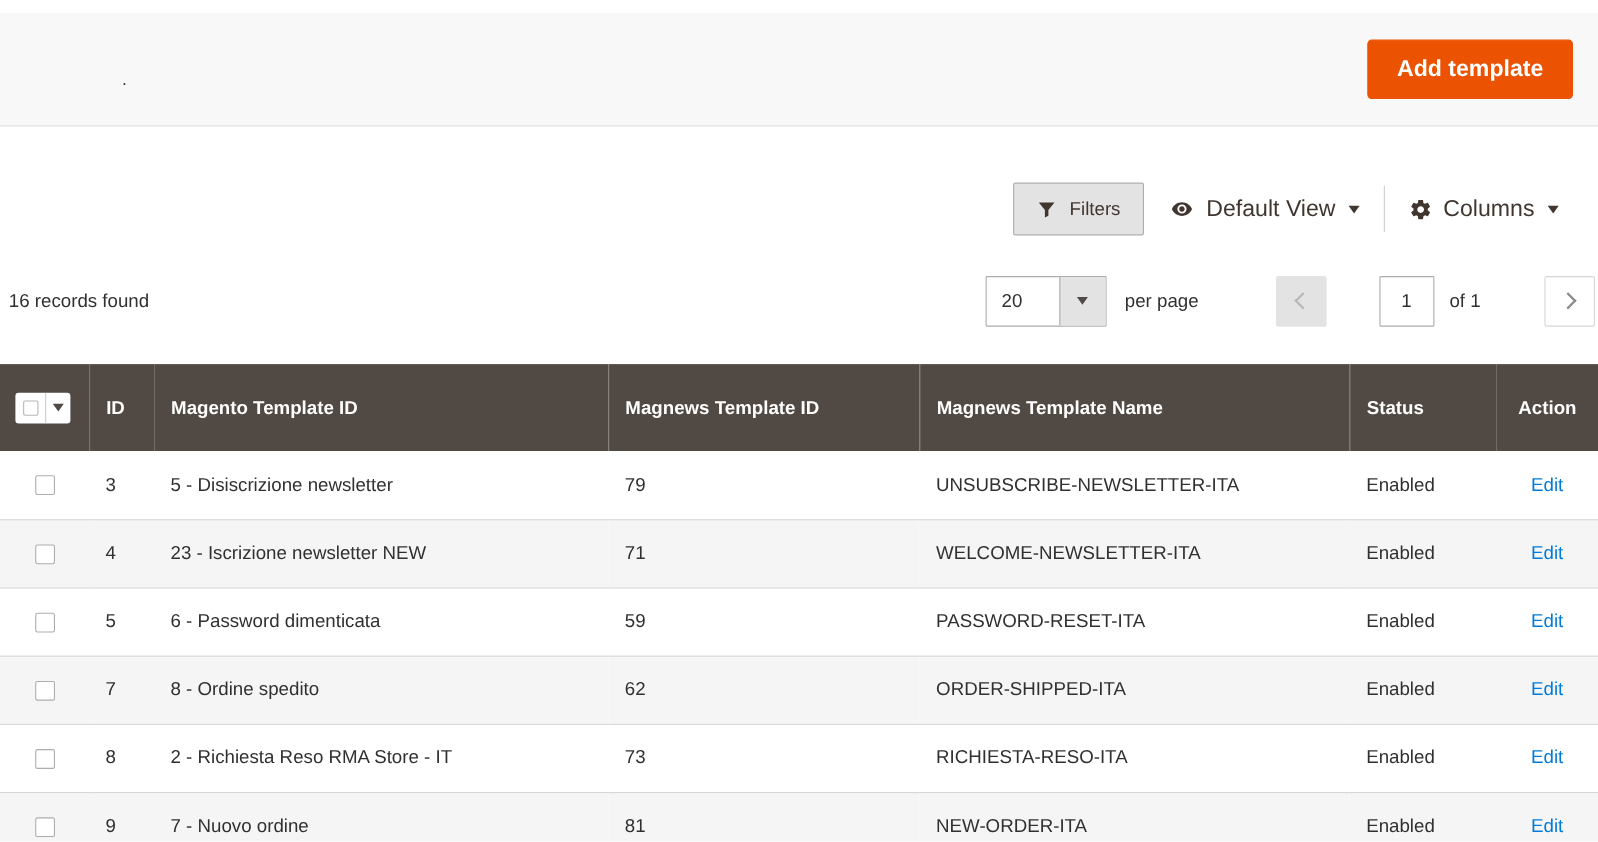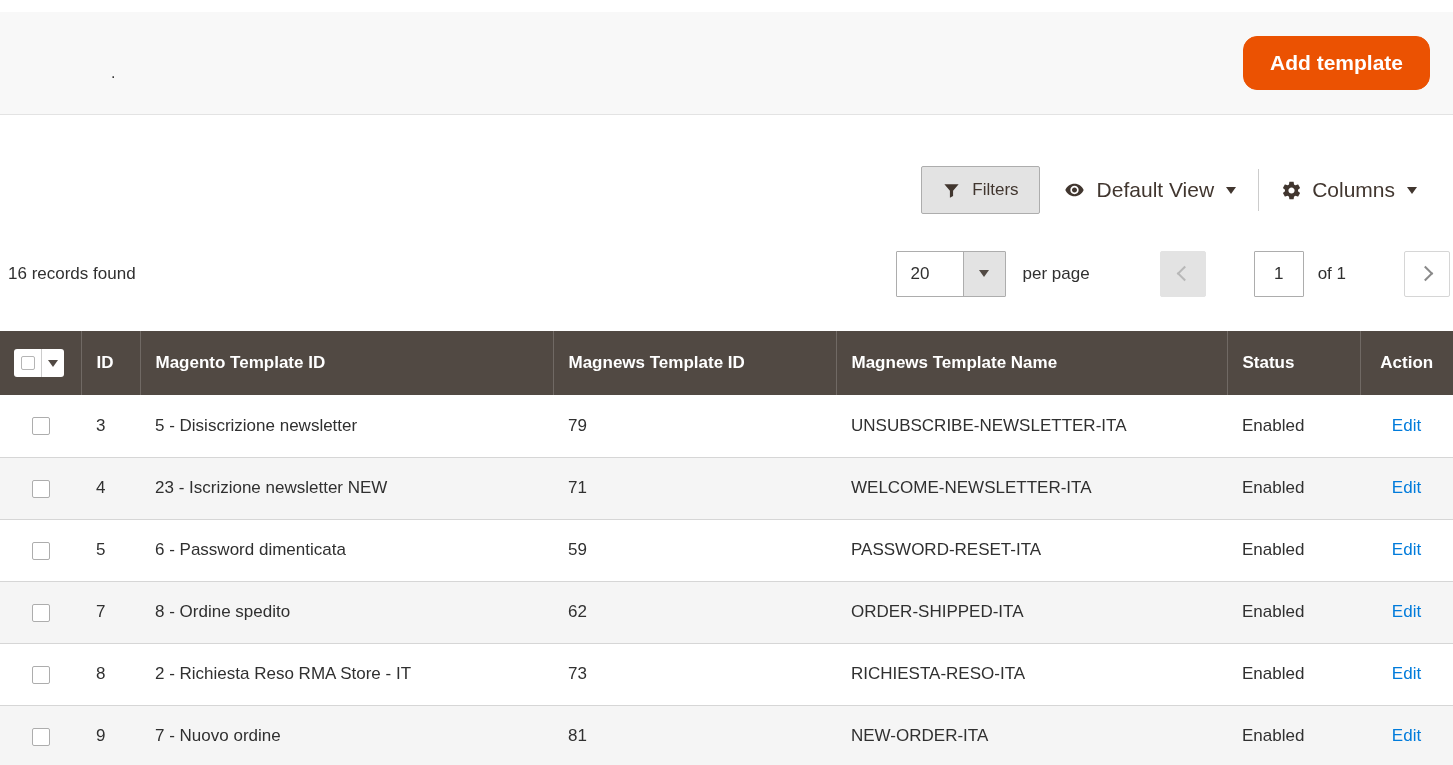--- a/index.html
+++ b/index.html
@@ -24,21 +24,21 @@
     left: 111px; top: 52px;
     font-size: 16px; color: #333;
   }
   .btn-primary {
     position: absolute;
     right: 23px; top: 50%;
     transform: translateY(-50%);
     background: #eb5202;
     color: #fff;
     border: 1px solid #eb5202;
-    border-radius: 14px;
+    border-radius: 4px;
     font-family: inherit;
     font-size: 21px;
     font-weight: 700;
     padding: 14px 26px;
     cursor: pointer;
   }
 
   
   .grid-toolbar {
     margin-top: 51px;
@@ -155,21 +155,21 @@
     width: 1453px;
     border-collapse: collapse;
     table-layout: fixed;
   }
   .data-grid thead th {
     background: #514943;
     color: #fff;
     font-size: 17px;
     font-weight: 700;
     text-align: left;
-    height: 64px;
+    height: 79px;
     padding: 0 15px;
     border-left: 1px solid rgba(255,255,255,0.18);
     cursor: pointer;
   }
   .data-grid thead th:first-child { border-left: none; cursor: default; }
   .data-grid thead th.col-action-h { text-align: center; }
 
   .data-grid tbody td {
     height: 62px;
     padding: 0 15px;

